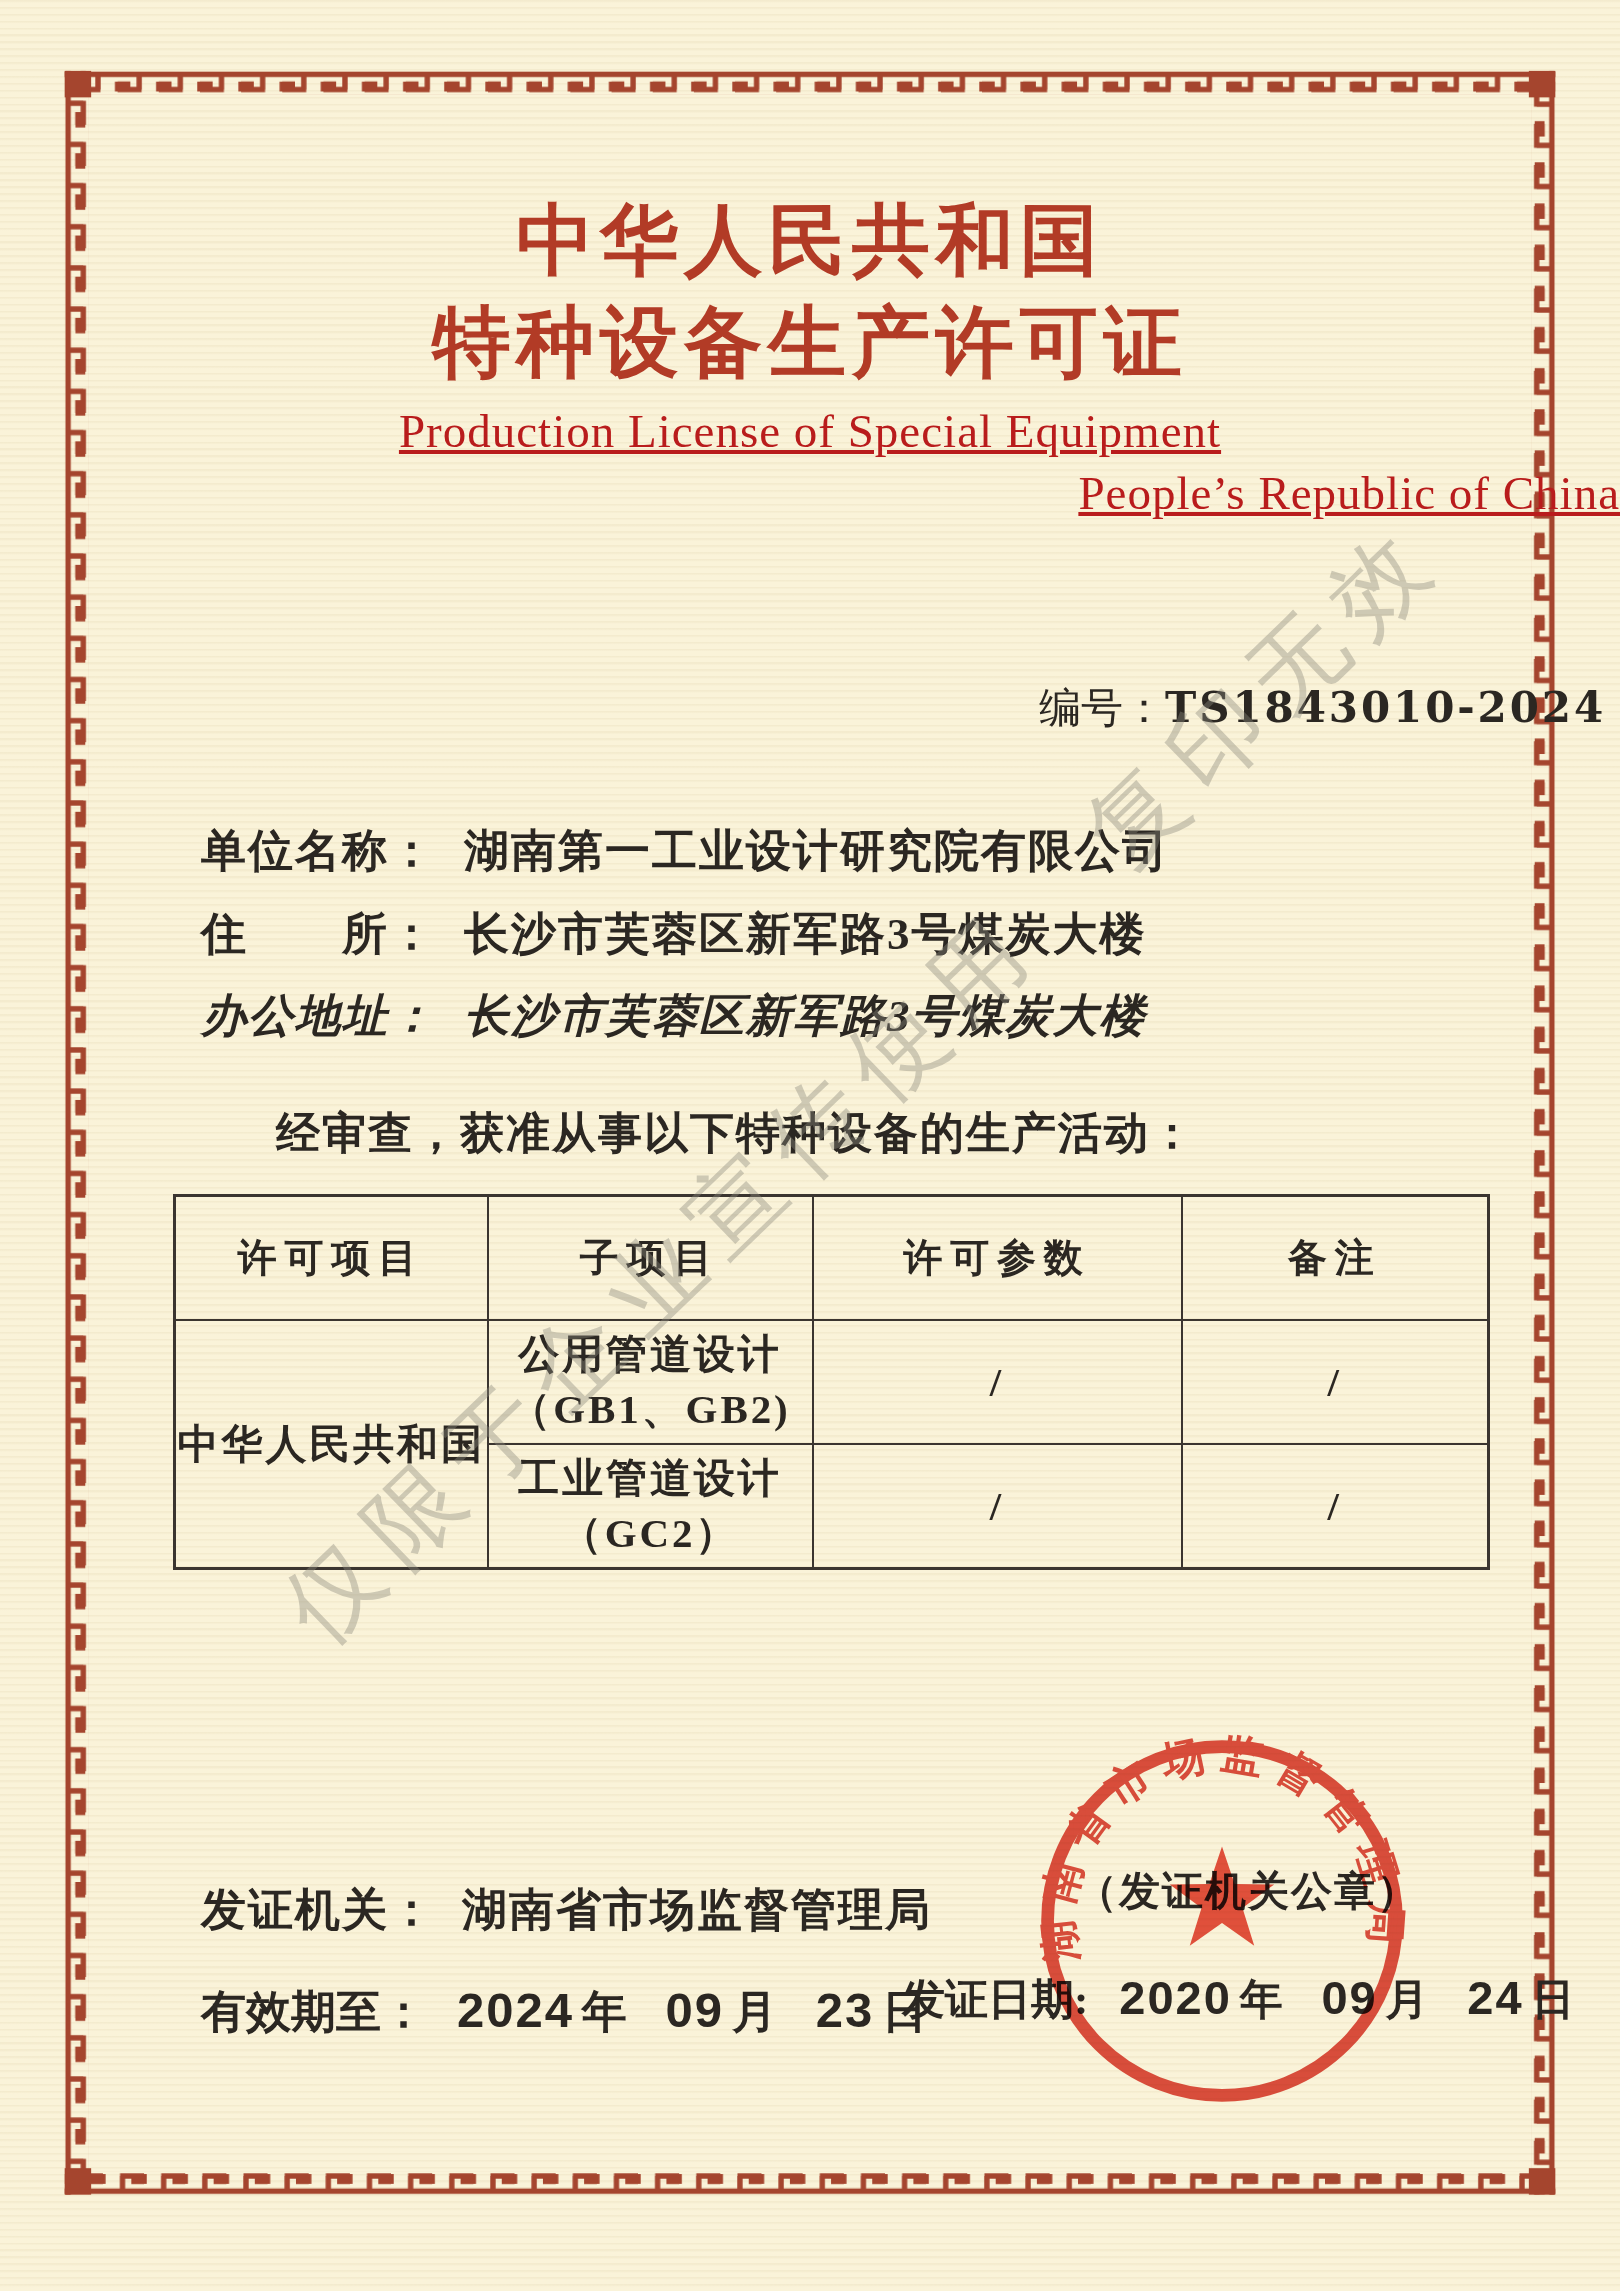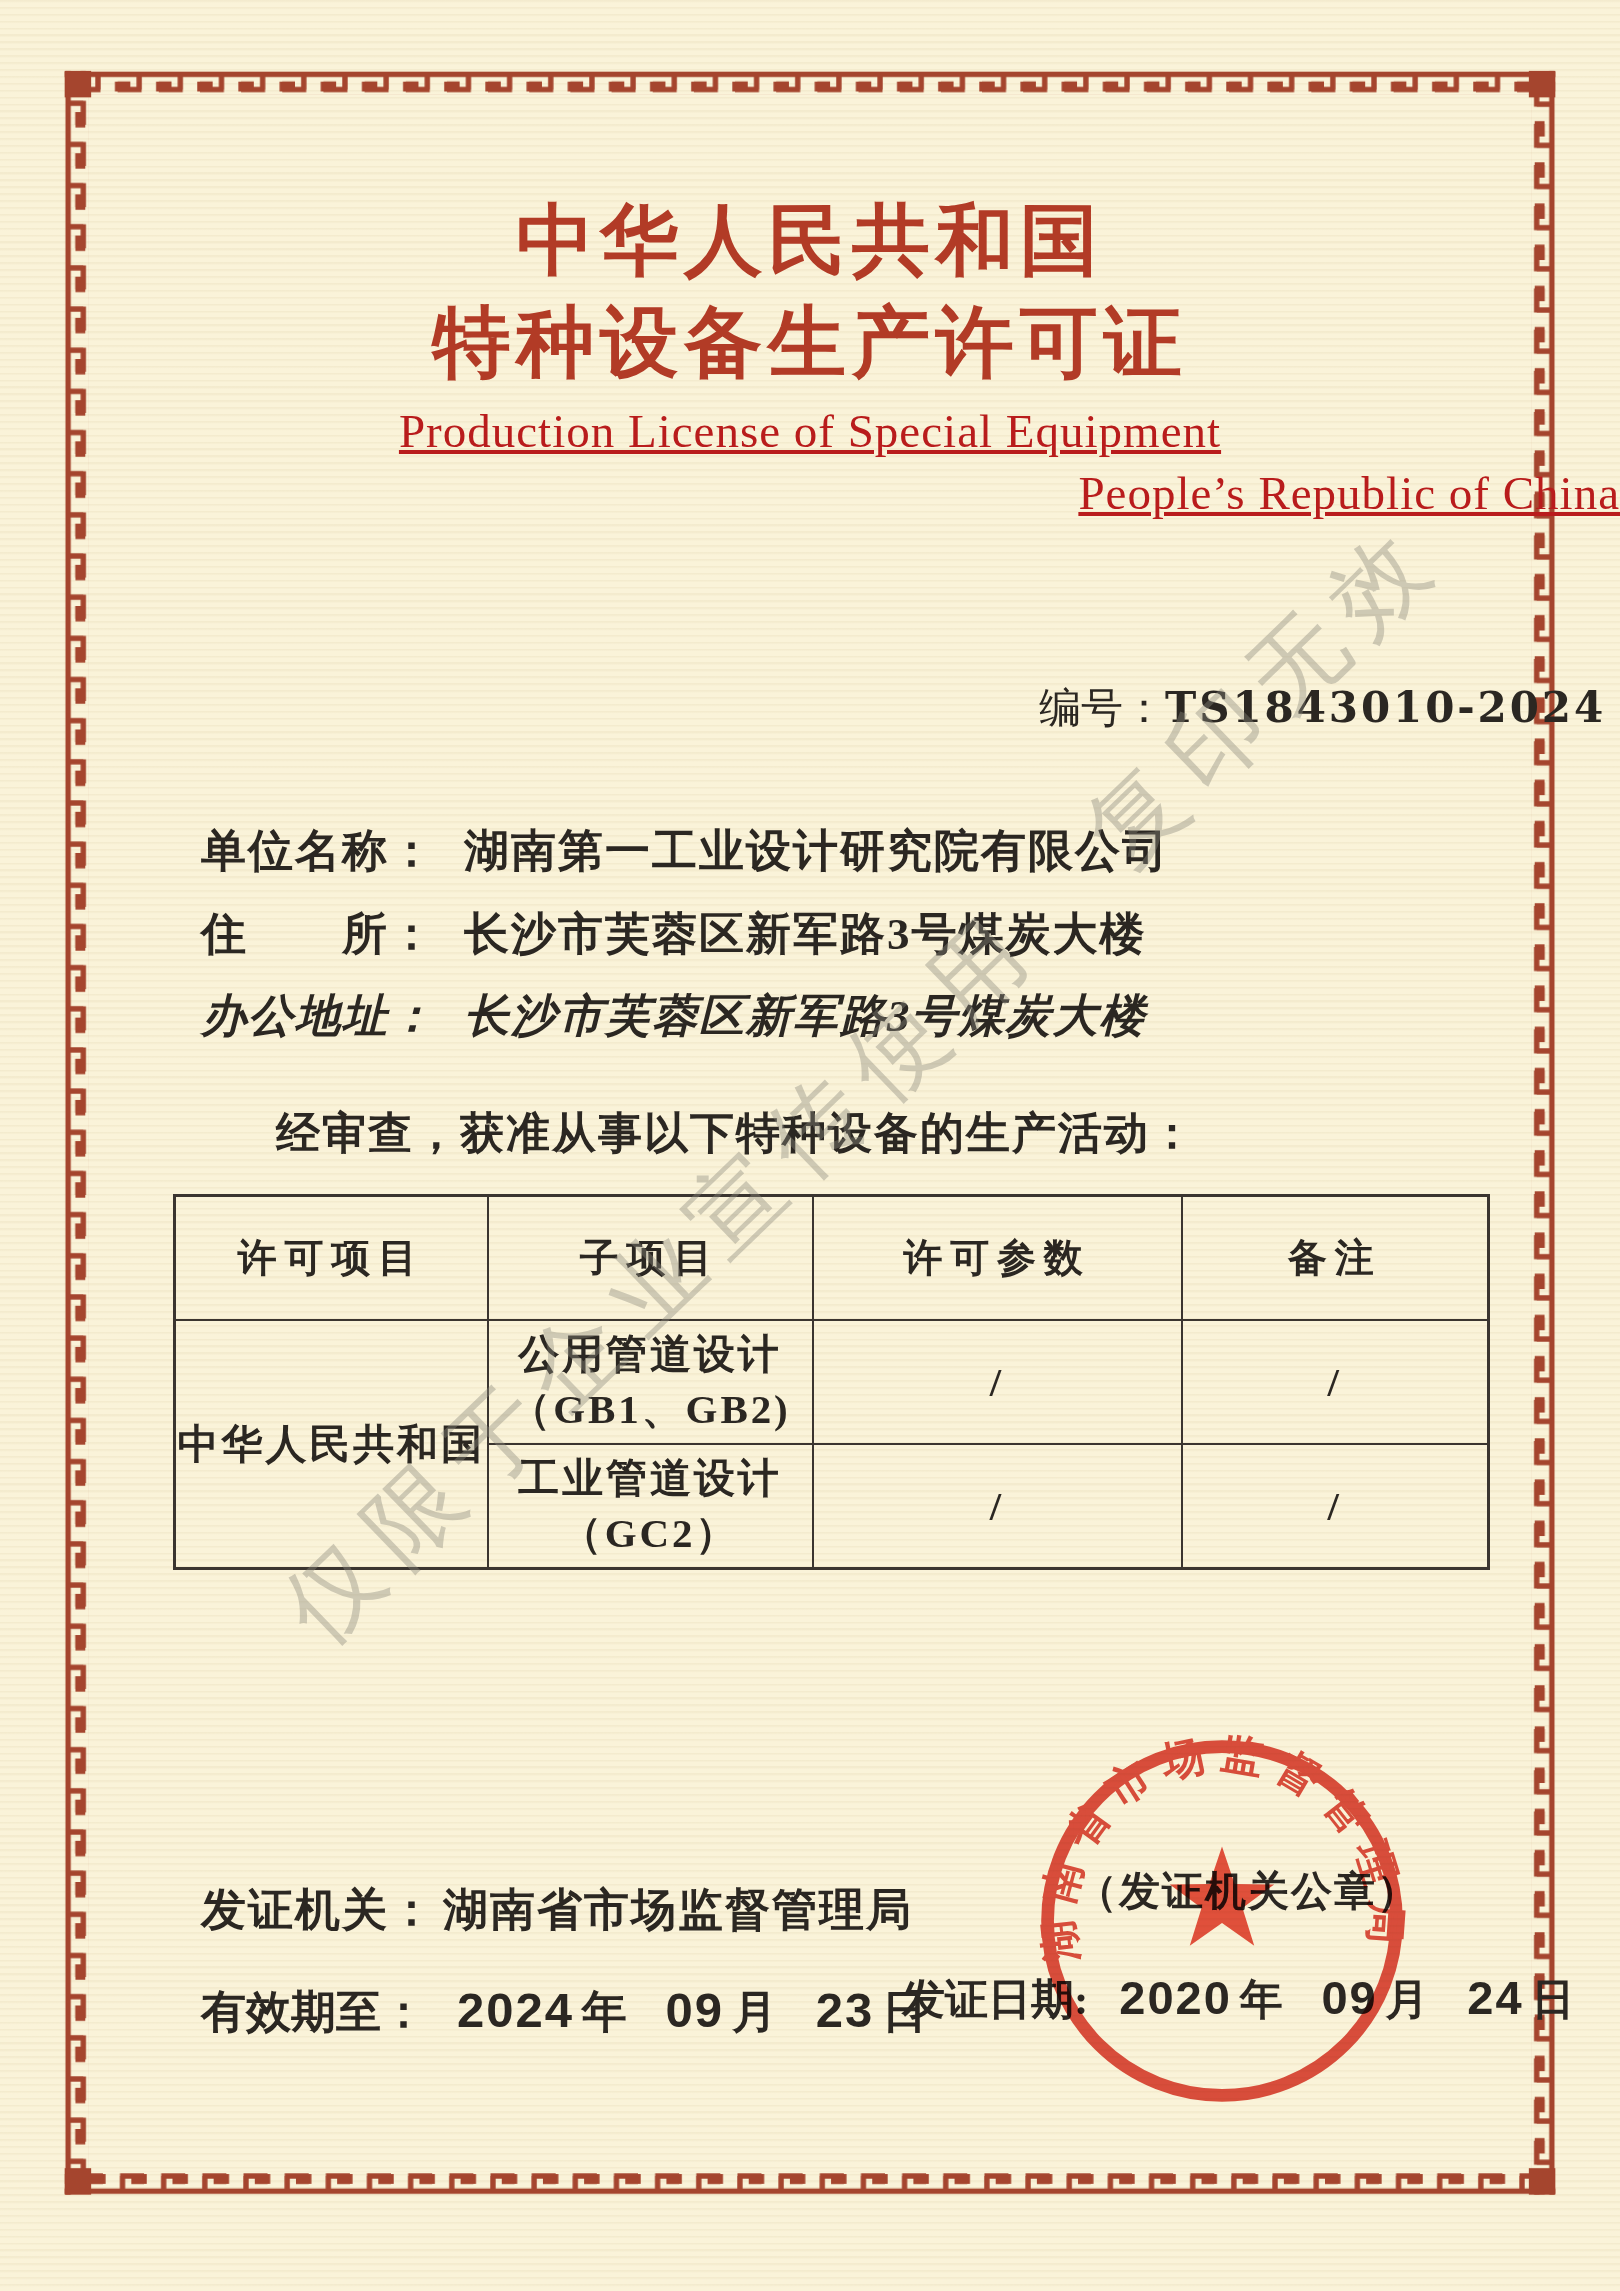--- a/index.html
+++ b/index.html
@@ -45,21 +45,21 @@
   table.lic th,table.lic td{border:2.9px solid #3b3530;text-align:center;vertical-align:middle;
     font-weight:600;color:#2b2722;padding:0;}
   table.lic th{height:122px;font-size:39px;letter-spacing:7.8px;}
   table.lic td{font-size:41px;letter-spacing:2.9px;}
   tr.r1 td{height:122px;}
   tr.r2 td{height:122px;}
   .cell-2line div{line-height:1.35;}
   .slash{font-size:45px;font-weight:500;}
 
   .authority{top:1880px;left:201px;font-size:45px;font-weight:600;letter-spacing:2px;white-space:nowrap;}
-  .authority .lbl{margin-right:7px;}
+  .authority .lbl{margin-right:26px;}
 
   .dateline{font-weight:600;white-space:nowrap;}
   .valid{top:1982px;left:201px;font-size:45px;}
   .issue{top:1970px;left:902px;font-size:43px;}
   .dateline .digits{font-family:"Liberation Sans", sans-serif;font-weight:700;letter-spacing:2px;margin-left:31px;}
   .valid .digits{font-size:49px;}
   .issue .digits{font-size:47px;}
   .dateline .unit{margin:0 7.8px;}
 
   .seal-note{top:1864px;left:1076px;font-size:41px;font-weight:600;letter-spacing:2px;white-space:nowrap;z-index:3;}

